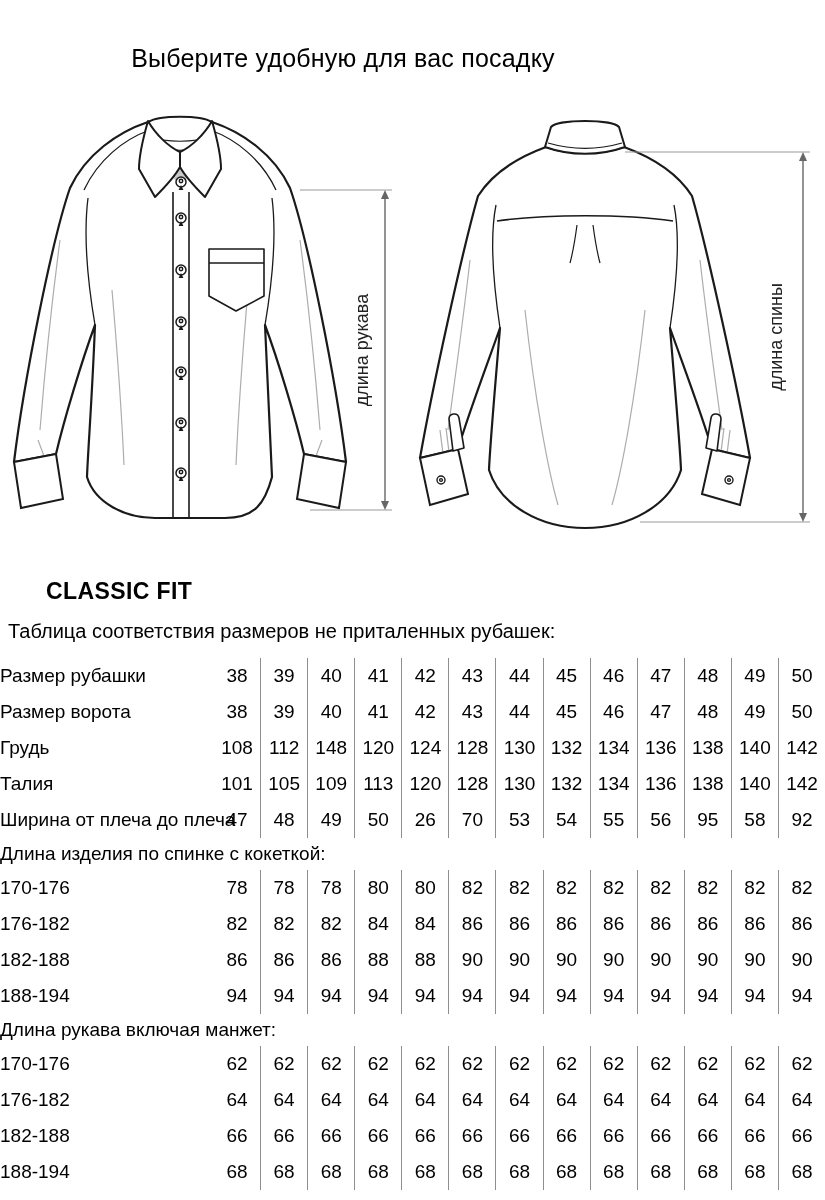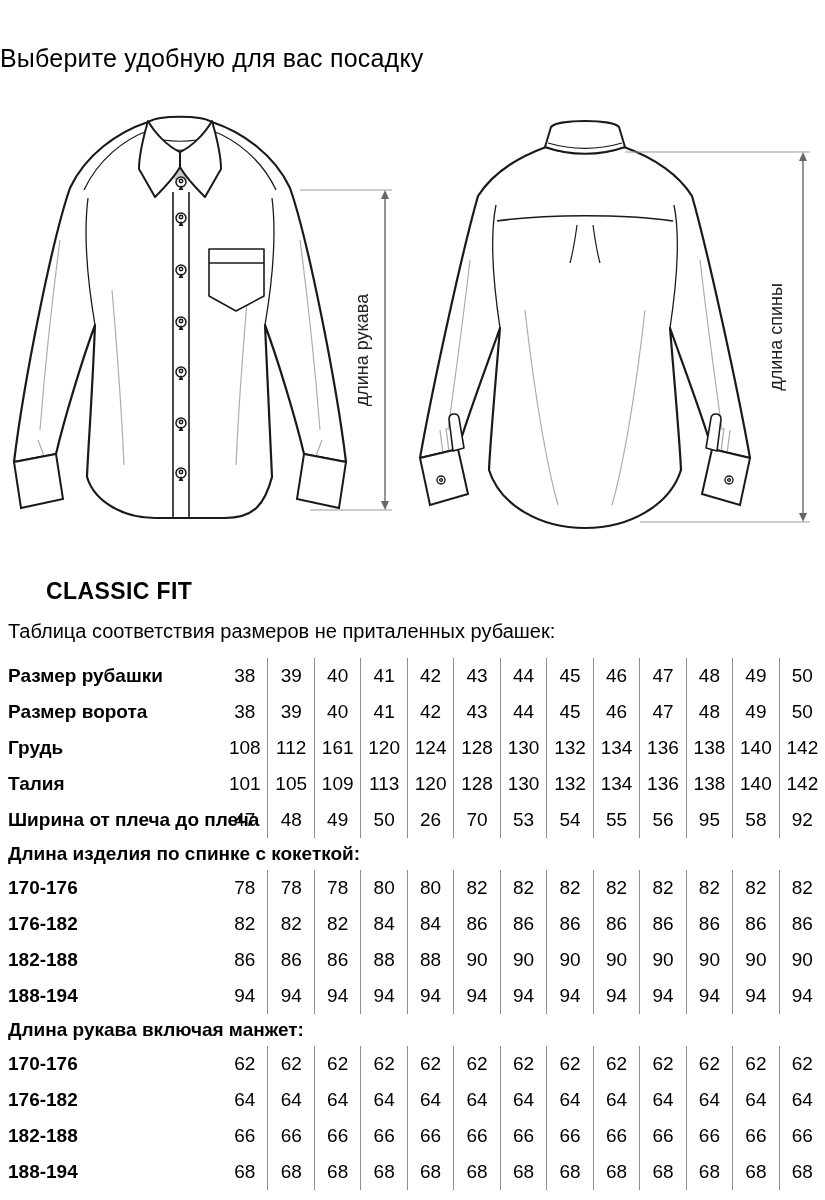--- a/index.html
+++ b/index.html
@@ -1,26 +1,26 @@
 <!DOCTYPE html>
 <html><head>
 <meta charset="utf-8">
 <style>
   html,body{margin:0;padding:0;background:#fff;}
   .page{position:relative;width:825px;height:1200px;background:#fff;overflow:hidden;
         font-family:"Liberation Sans","DejaVu Sans",sans-serif;color:#000;}
-  .title{position:absolute;top:44px;left:0;width:654px;
+  .title{position:absolute;top:44px;left:16px;width:654px;text-align:center;
          font-size:25px;font-weight:400;letter-spacing:.2px;}
   .diagram{position:absolute;top:110px;left:0;}
   .fit-heading{position:absolute;top:578px;left:8px;font-size:23px;font-weight:700;letter-spacing:.4px;margin-left:38px;}
   .caption{position:absolute;top:620px;left:8px;font-size:20px;font-weight:400;}
   .size-table{position:absolute;top:658px;left:0;width:825px;}
   .trow{display:flex;height:36px;align-items:center;}
   .trow.section{height:32px;}
-  .tlabel{width:214px;padding-left:8px;font-size:19px;white-space:nowrap;flex:0 0 auto;font-weight:bold;}
+  .tlabel{width:214px;font-size:19px;white-space:nowrap;flex:0 0 auto;}
   .trow.section .tlabel{width:817px;}
   .tcell{flex:1 1 0;height:36px;display:flex;align-items:center;justify-content:center;
          font-size:19px;border-left:1px solid #8f8f8f;}
   .tcell.first{border-left:none;}
   svg text{font-family:"Liberation Sans","DejaVu Sans",sans-serif;}
 </style>
 </head>
 <body>
 
 <div class="page">
@@ -231,21 +231,21 @@
         <div class="tcell">46</div>
         <div class="tcell">47</div>
         <div class="tcell">48</div>
         <div class="tcell">49</div>
         <div class="tcell">50</div>
       </div>
       <div class="trow">
         <div class="tlabel">Грудь</div>
         <div class="tcell first">108</div>
         <div class="tcell">112</div>
-        <div class="tcell">161</div>
+        <div class="tcell">148</div>
         <div class="tcell">120</div>
         <div class="tcell">124</div>
         <div class="tcell">128</div>
         <div class="tcell">130</div>
         <div class="tcell">132</div>
         <div class="tcell">134</div>
         <div class="tcell">136</div>
         <div class="tcell">138</div>
         <div class="tcell">140</div>
         <div class="tcell">142</div>

